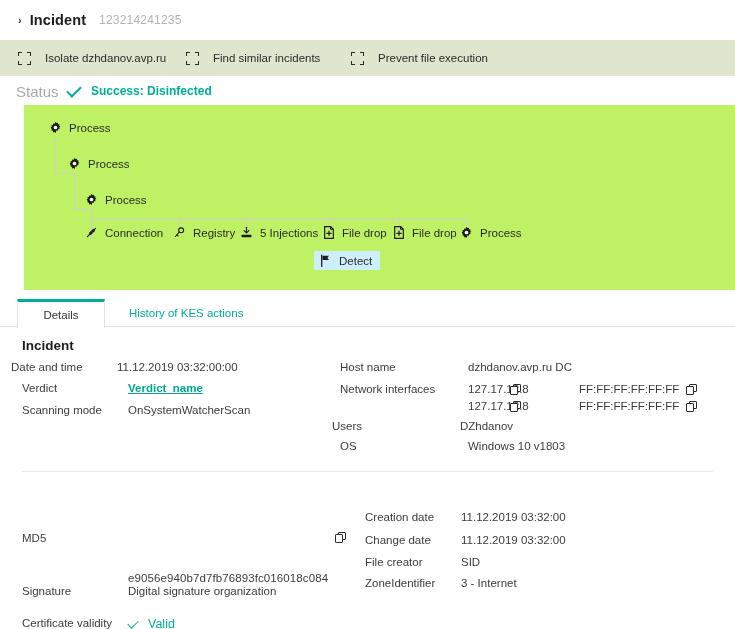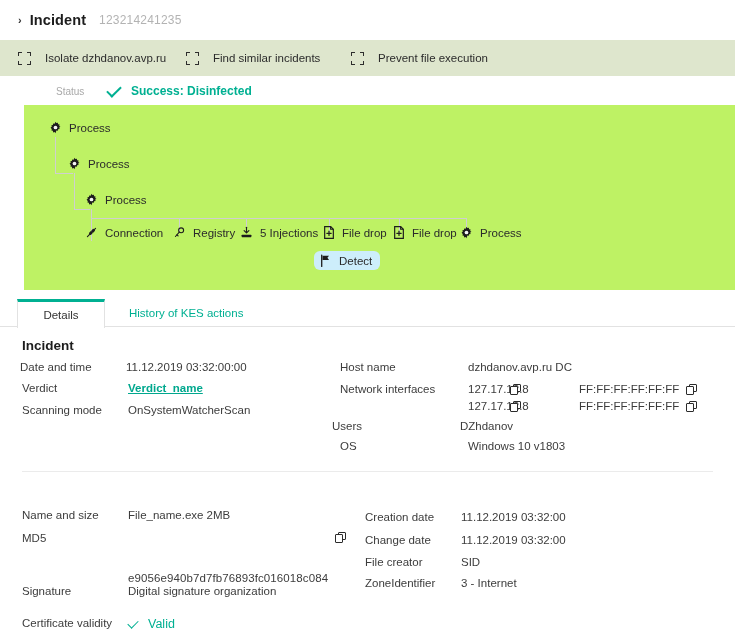--- a/index.html
+++ b/index.html
@@ -76,24 +76,23 @@
   .sel-icon i:nth-child(4) { bottom:0; right:0; border-left:none; border-top:none; }
 
   
   .statusrow {
     height: 30px;
     display: flex;
     align-items: center;
     padding-left: 16px;
   }
   .status-label {
-    font-size: 10px;
+    font-size: 15px;
     color: #a9a9a9;
     width: 51px;
-    margin-left: 40px;
   }
   .check {
     display:inline-block;
     width: 14px; height: 8px;
     border-left: 2px solid #00b092;
     border-bottom: 2px solid #00b092;
     transform: rotate(-45deg);
     margin-right: 10px;
     margin-bottom: 3px;
   }
@@ -117,21 +116,20 @@
     white-space: nowrap;
   }
   .node .nlabel {
     font-size: 11.5px;
     color: #2b2b2b;
     margin-left: 7px;
   }
   .node.highlight {
     background: #cdeefb;
     padding: 3px 8px 3px 5px;
-    border-radius: 6px;
   }
   .node.highlight .nlabel { color: #2b2b2b; }
   .tline {
     position: absolute;
     background: #cfcfcf;
   }
   .tline.v { width: 1px; }
   .tline.h { height: 1px; }
 
   .ic { flex: 0 0 auto; display:block; }
@@ -408,21 +406,21 @@
     <div class="tab active">
       <span>Details</span>
     </div>
     <div class="tab inactive">
       <span>History of KES actions</span>
     </div>
   </div>
 
   <div class="section-title">Incident</div>
 
-  <div class="field" style="left:20px; top:361px;align-items:center;">
+  <div class="field" style="left:11px; top:361px;align-items:center;">
     <span class="flabel" style="width:106px;">Date and time</span>
     <span class="fvalue">11.12.2019 03:32:00:00</span>
   </div>
   <div class="field" style="left:22px; top:382px;">
     <span class="flabel" style="width:106px;">Verdict</span>
     <span class="fvalue link">Verdict_name</span>
   </div>
   <div class="field" style="left:340px; top:361px;">
     <span class="flabel" style="width:128px;">Host name</span>
     <span class="fvalue">dzhdanov.avp.ru  DC</span>
@@ -467,24 +465,20 @@
     <span class="flabel" style="width:128px;">Users</span>
     <span class="fvalue">DZhdanov</span>
   </div>
   <div class="field" style="left:340px; top:440px;">
     <span class="flabel" style="width:128px;">OS</span>
     <span class="fvalue">Windows 10 v1803</span>
   </div>
 
   <div class="divider" style="top:471px;"></div>
 
-  <div class="field" style="left:22px; top:509px;">
-    <span class="flabel" style="width:106px;">Name and size</span>
-    <span class="fvalue">File_name.exe   2MB</span>
-  </div>
   <div class="field" style="left:22px; top:532px;">
     <span class="flabel" style="width:106px;">MD5</span>
     <span class="fvalue mono-ish">e9056e940b7d7fb76893fc016018c084</span>
     <span class="copy-icon on-white">
         <b class="back"></b>
         <b class="front"></b>
       </span>
   </div>
   <div class="field" style="left:22px; top:585px;">
     <span class="flabel" style="width:106px;">Signature</span>

